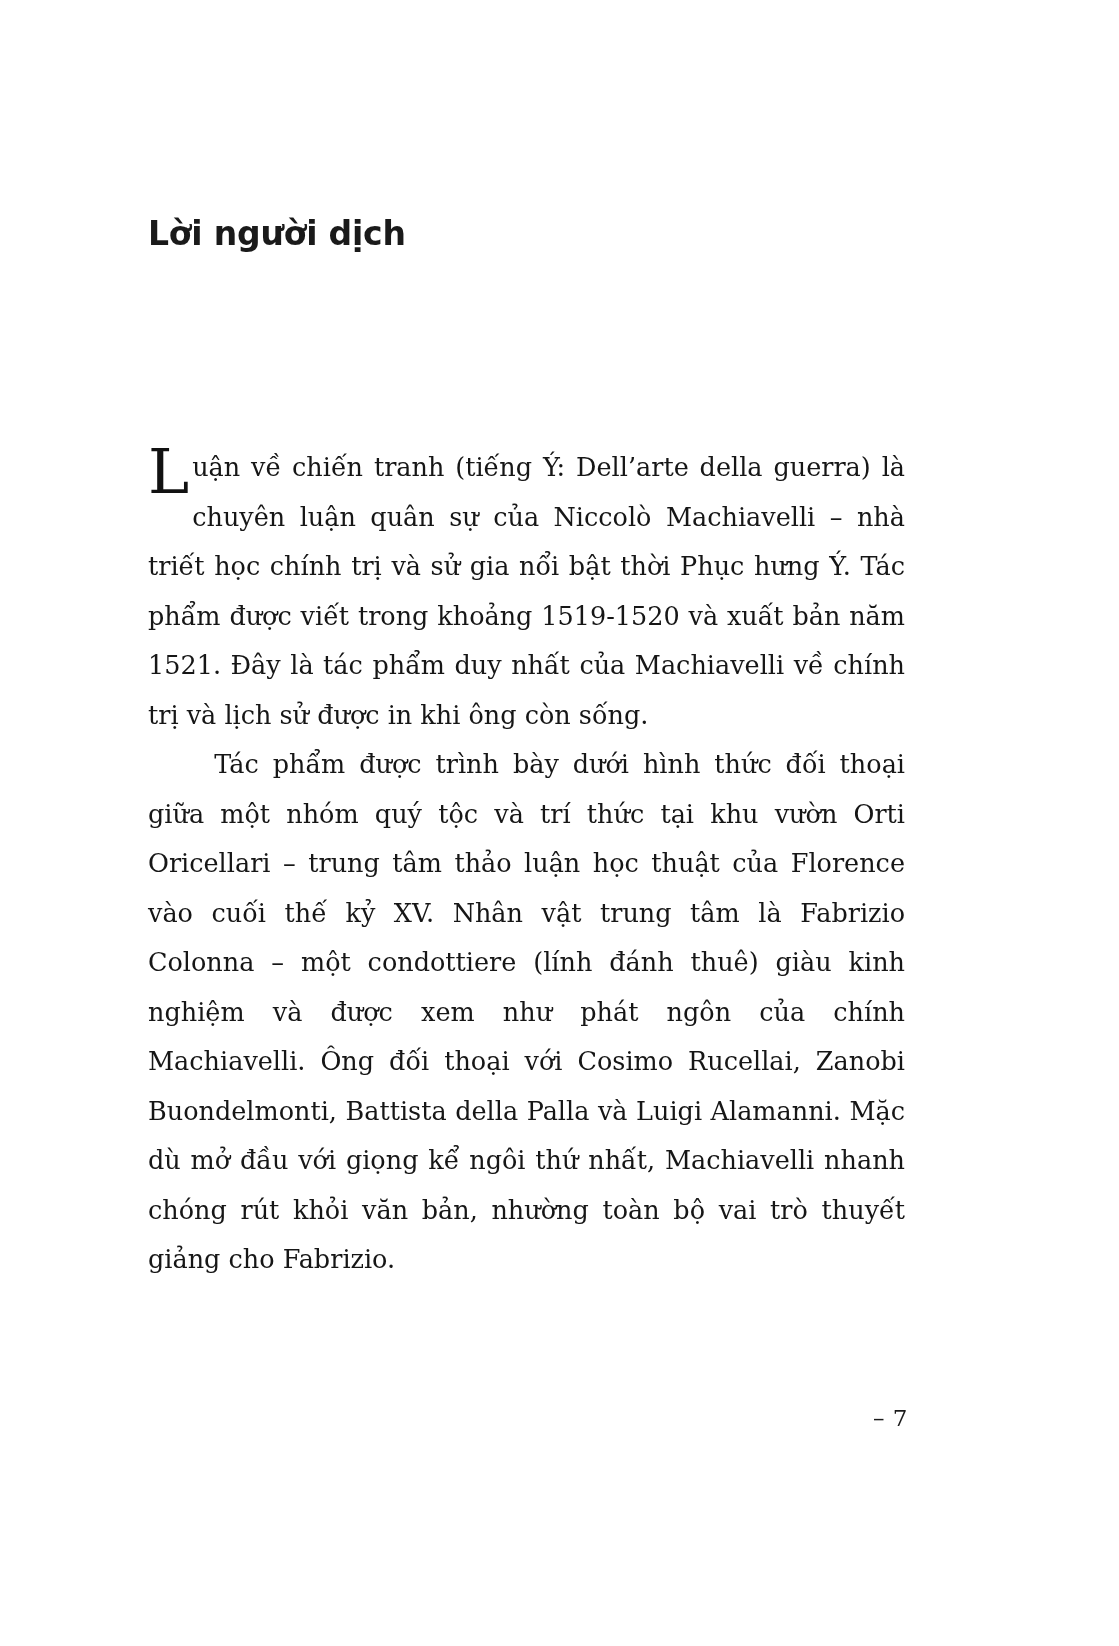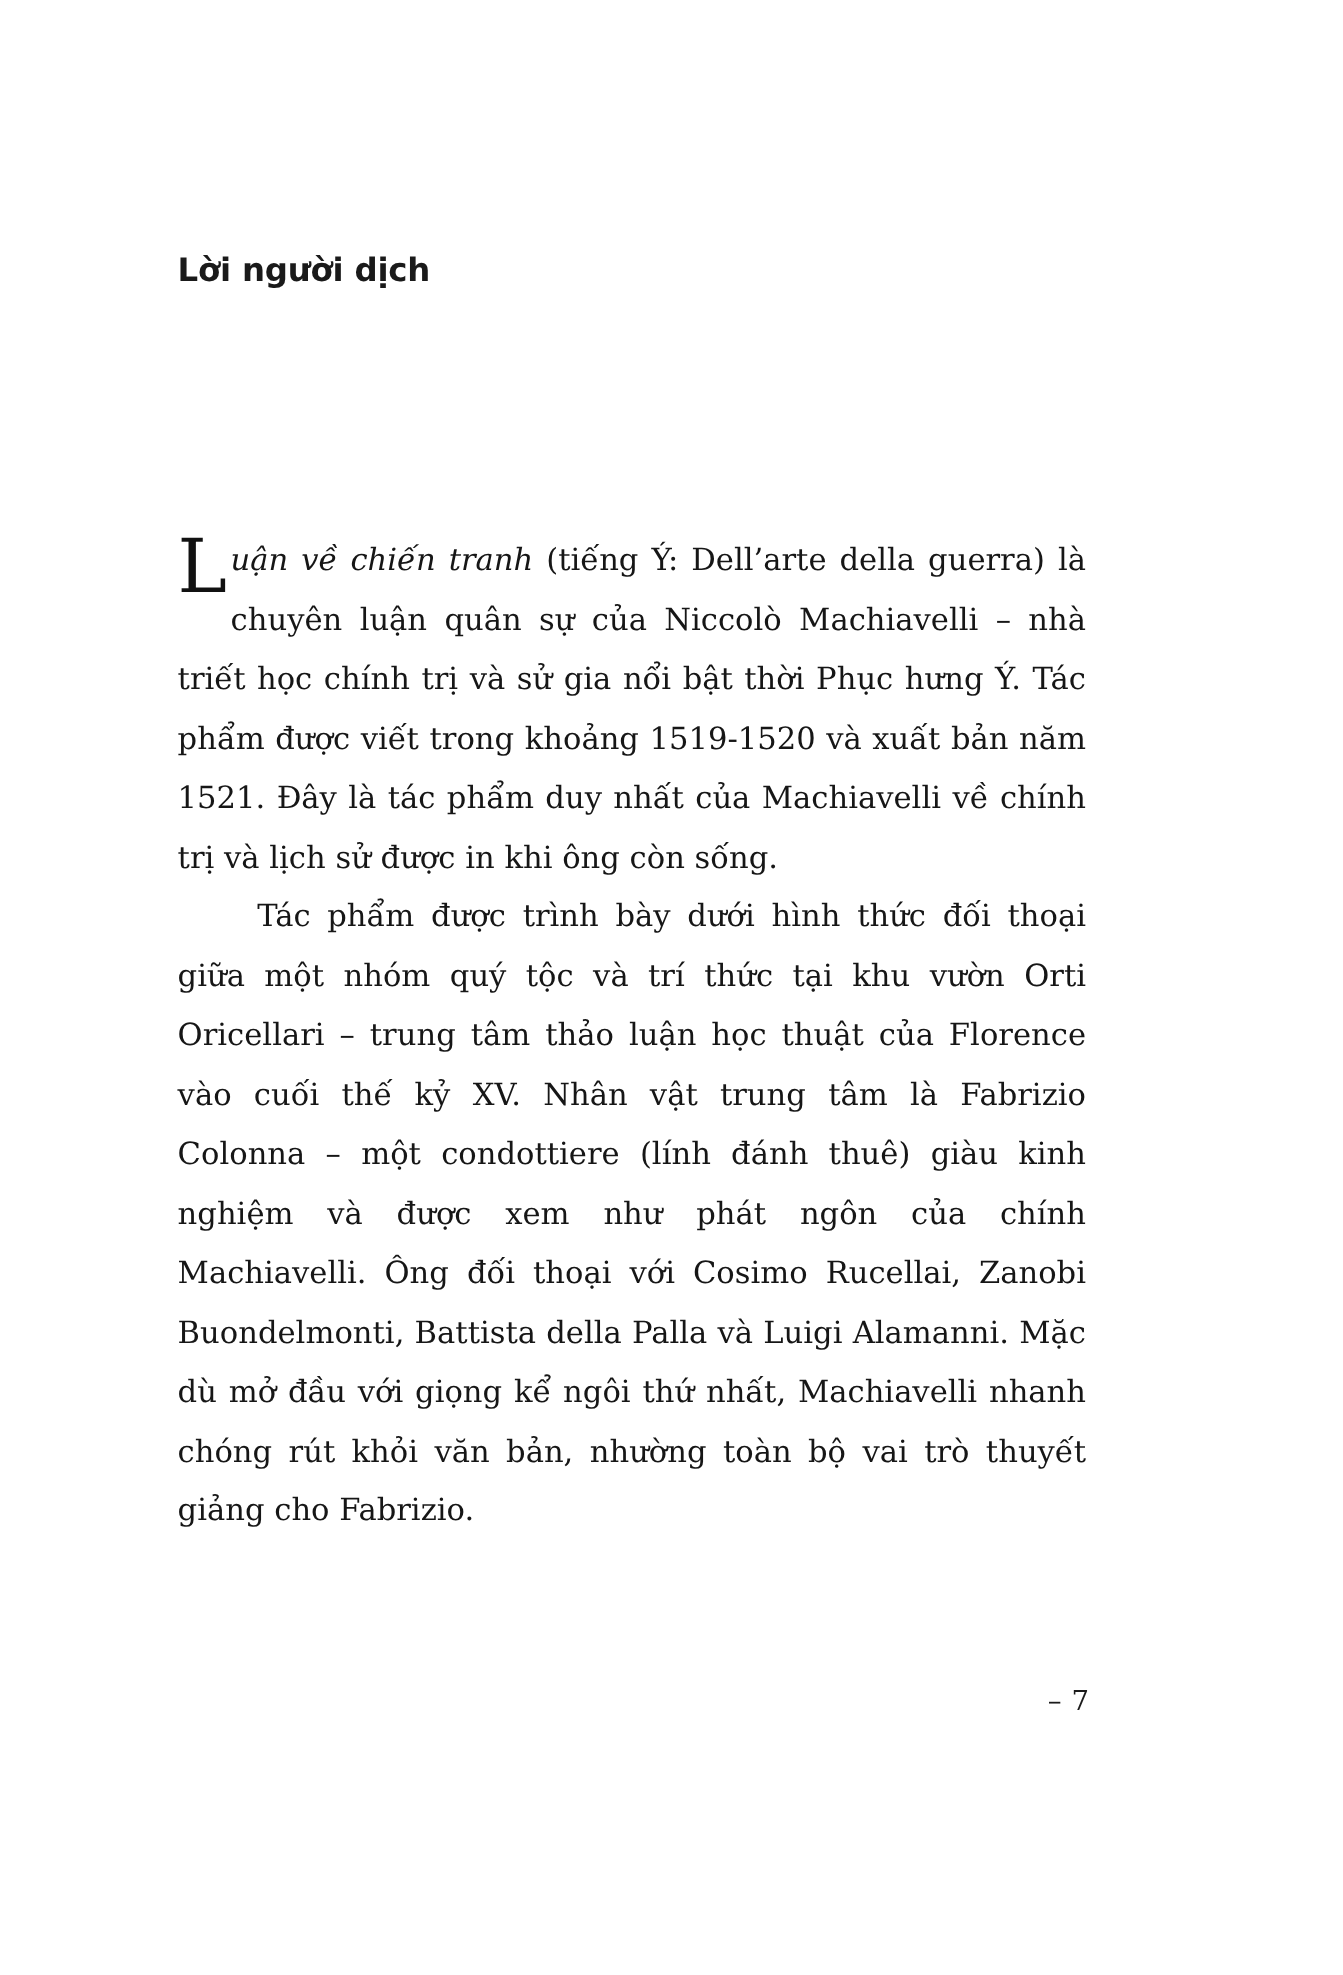--- a/index.html
+++ b/index.html
@@ -20,21 +20,21 @@
     left: 148px;
     top: 0;
     width: 760px;
     height: 100%;
   }
   .chapter-title {
     position: absolute;
     top: 192px;
     left: 0;
     font-family: "DejaVu Sans", sans-serif;
-    font-size: 27px;
+    font-size: 33px;
     font-weight: 700;
     color: #1a1a1a;
     letter-spacing: -0.2px;
   }
   .body-text {
     position: absolute;
     top: 443px;
     left: 0;
     width: 757px;
     font-family: "DejaVu Serif", serif;
@@ -57,21 +57,20 @@
     float: left;
     font-family: "DejaVu Serif", serif;
     font-size: 62px;
     line-height: 54px;
     padding-right: 3px;
     padding-top: 2px;
     font-weight: 400;
     color: #111;
   }
   .ital {
-    font-style: italic;
   }
   .folio {
     position: absolute;
     right: 0;
     top: 1405px;
     font-family: "DejaVu Serif", serif;
     font-size: 23px;
     color: #1b1b1b;
     letter-spacing: 0.5px;
   }

